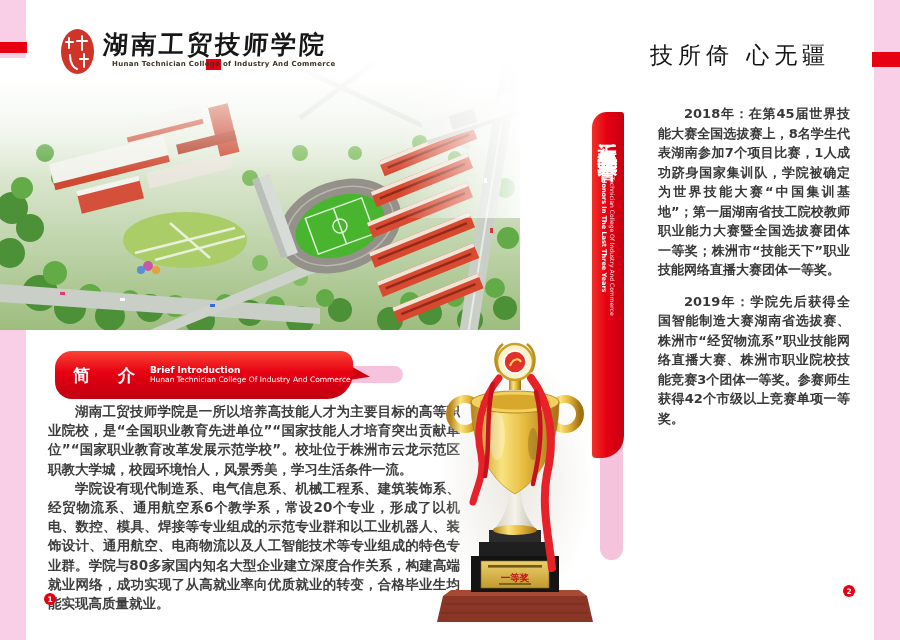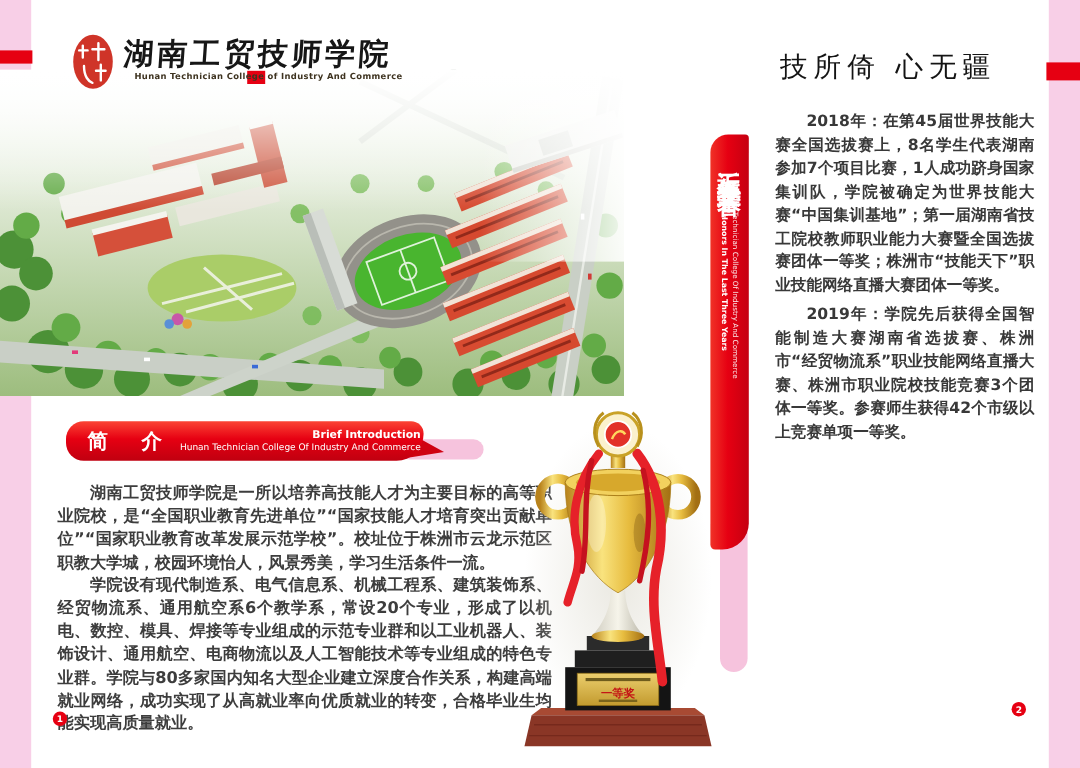--- a/index.html
+++ b/index.html
@@ -32,27 +32,27 @@
   }
 
   
   .photo{position:absolute;left:0;top:58px;width:520px;height:272px;z-index:1;}
 
   
   .band-tail{position:absolute;left:333px;top:366px;width:70px;height:17px;background:#f6c3dd;border-radius:9px;z-index:2;}
   .band-swoosh{position:absolute;left:336px;top:358px;width:34px;height:24px;background:#cf0212;
     clip-path:polygon(0 0,100% 78%,0 100%);z-index:3;}
   .intro-band{
-    position:absolute;left:55px;top:351px;width:298px;height:33px;z-index:4;display:flex;align-items:center;
+    position:absolute;left:55px;top:351px;width:298px;height:48px;z-index:4;display:flex;align-items:center;
     background:linear-gradient(180deg,#fb4434 0%,#e60012 45%,#c00010 100%);
     border-radius:17px 12px 26px 17px;color:#fff;
   }
   .band-cn{font-size:17px;font-weight:bold;letter-spacing:11px;margin-left:18px;white-space:nowrap;}
   .band-en{margin-left:4px;line-height:10px;}
-  .band-en-title{font-size:9px;font-weight:bold;display:block;text-align:right;}
+  .band-en-title{font-size:9px;font-weight:bold;display:block;}
   .band-en-sub{font-size:7.5px;display:block;}
 
   
   .left-body{position:absolute;left:48px;top:402px;width:412px;z-index:2;}
   .left-body p{margin:0;font-size:13.5px;font-weight:bold;line-height:19.2px;color:#3d3d3d;
     text-align:justify;text-indent:2em;}
 
   
   .sidebar-pink-tail{position:absolute;left:600px;top:430px;width:23px;height:130px;background:#f6c3dd;border-radius:12px;z-index:2;}
   .sidebar-red{
@@ -61,21 +61,21 @@
     border-radius:15px 3px 22px 4px;display:flex;flex-direction:column;align-items:center;padding-top:14px;box-sizing:border-box;
   }
   .sidebar-cn{writing-mode:vertical-rl;text-orientation:upright;color:#fff;font-weight:bold;
     font-size:20px;letter-spacing:3px;line-height:30px;}
   .sidebar-en{margin-top:8px;writing-mode:vertical-rl;color:#fff;line-height:8px;}
   .sidebar-en .en-sub{font-size:6px;opacity:.92;display:inline-block;}
   .sidebar-en .en-title{font-size:6.5px;font-weight:bold;display:inline-block;}
 
   
   .right-body{position:absolute;left:646px;top:92px;width:216px;z-index:2;}
-  .right-body p{margin:0;font-size:13px;font-weight:bold;line-height:19.5px;color:#383838;
+  .right-body p{margin:12px;font-size:13px;font-weight:bold;line-height:19.5px;color:#383838;
     text-align:justify;text-indent:2em;}
   .right-body p + p{margin-top:5px;}
 
   
   .trophy{position:absolute;left:435px;top:332px;width:160px;height:288px;z-index:2;}
 
   
   .pageno{position:absolute;width:12px;height:12px;border-radius:50%;background:#e60012;color:#fff;
     font-size:7.5px;font-weight:bold;display:flex;align-items:center;justify-content:center;z-index:5;}
   .pageno.p1{left:44px;top:593px;}

